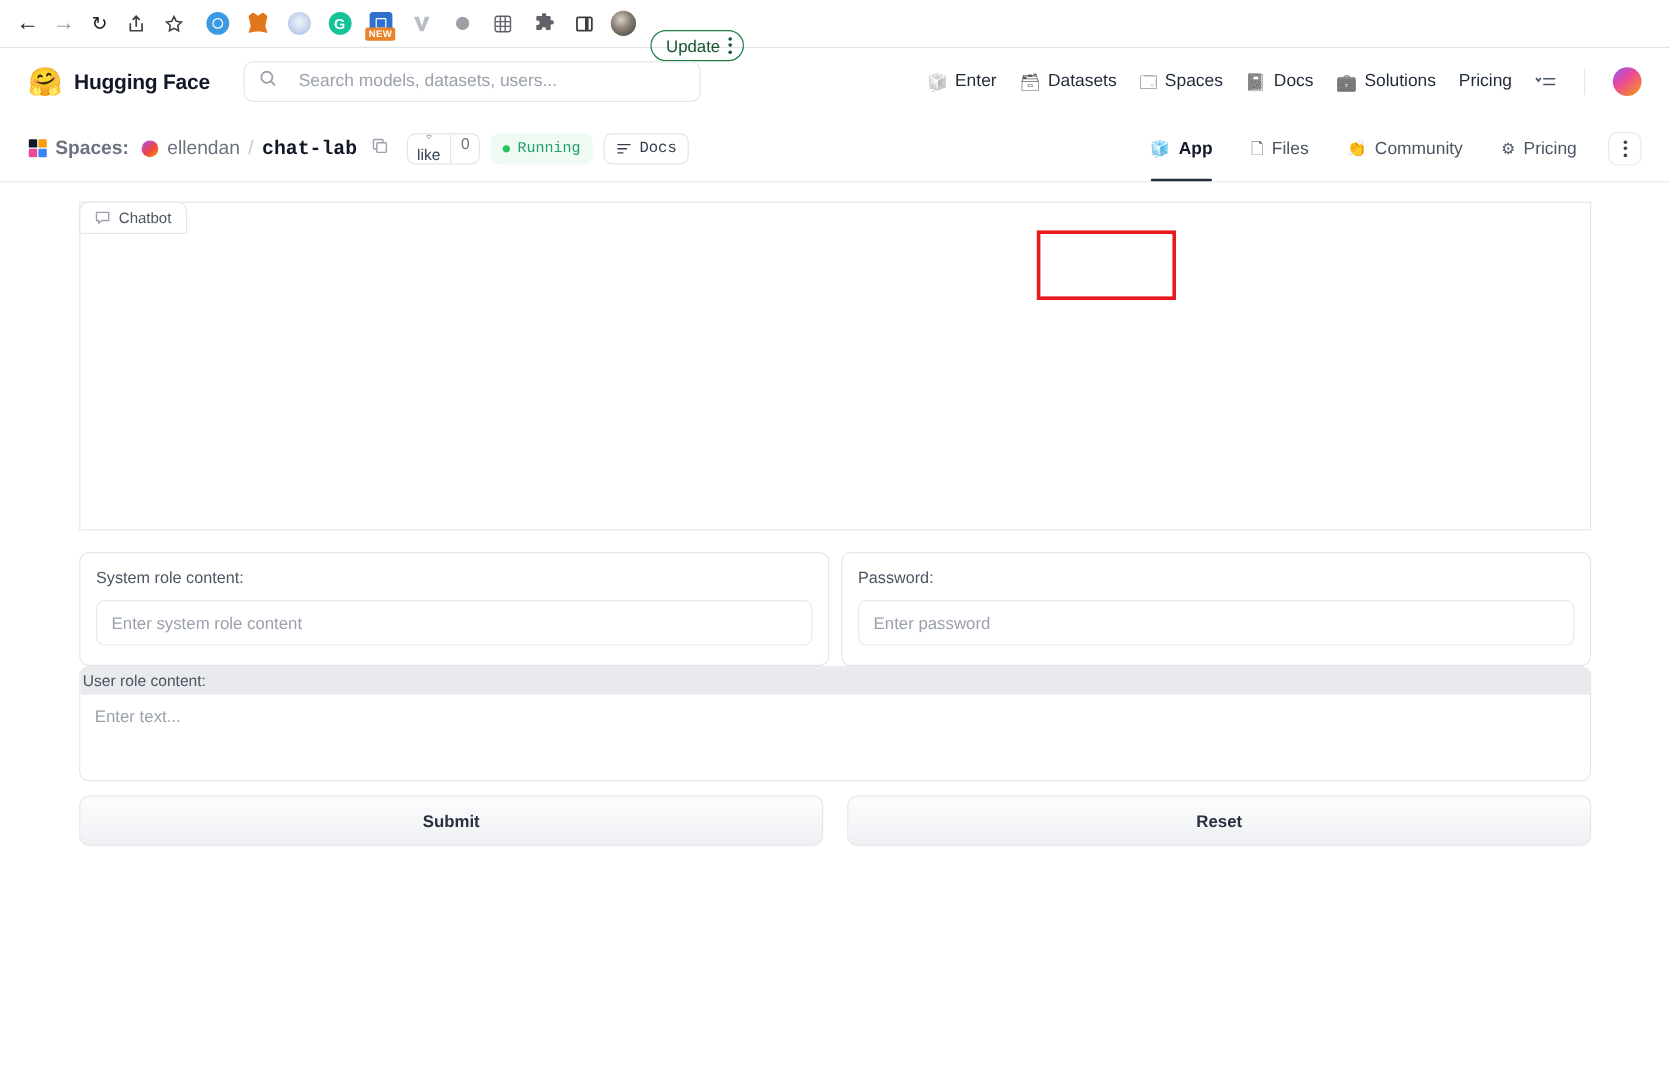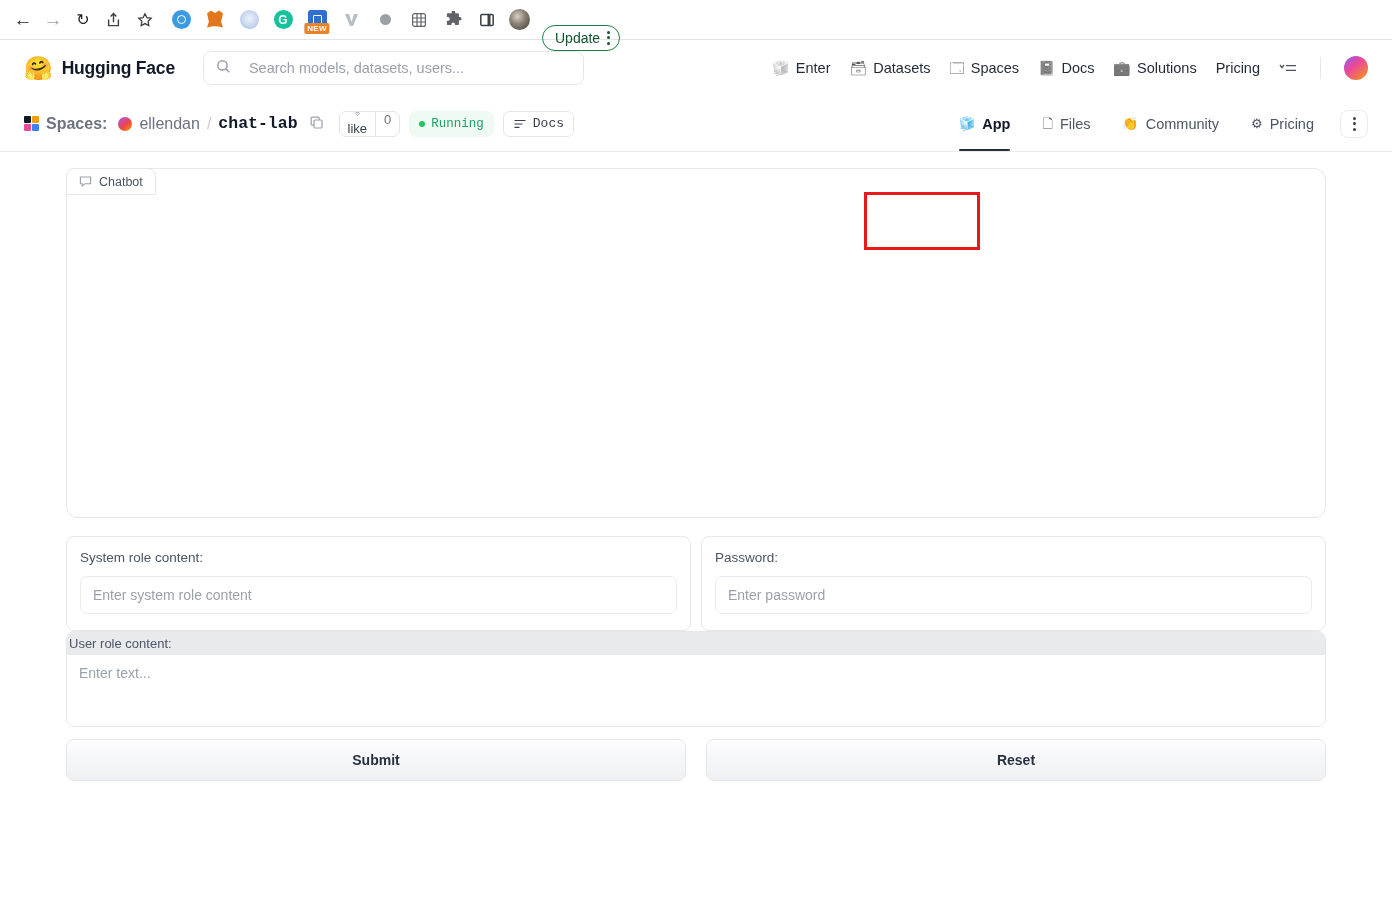--- a/index.html
+++ b/index.html
@@ -211,23 +211,23 @@
     border: 3px solid #e8181b;
     pointer-events: none;
     z-index: 5;
   }
 
   
   .app { padding: 16px 66px 0 66px; }
 
   .chat-panel {
     position: relative;
-    height: 350px;
+    height: 274px;
     border: 1px solid #e6e7e9;
-    border-radius: 12px;
+    border-radius: 0;
     background: #fff;
   }
   .chat-tab {
     position: absolute; left: -1px; top: -1px;
     height: 27px;
     display: inline-flex; align-items: center; gap: 7px;
     padding: 0 12px;
     background: #fff;
     border: 1px solid #e6e7e9;
     border-radius: 8px 8px 0 0;

